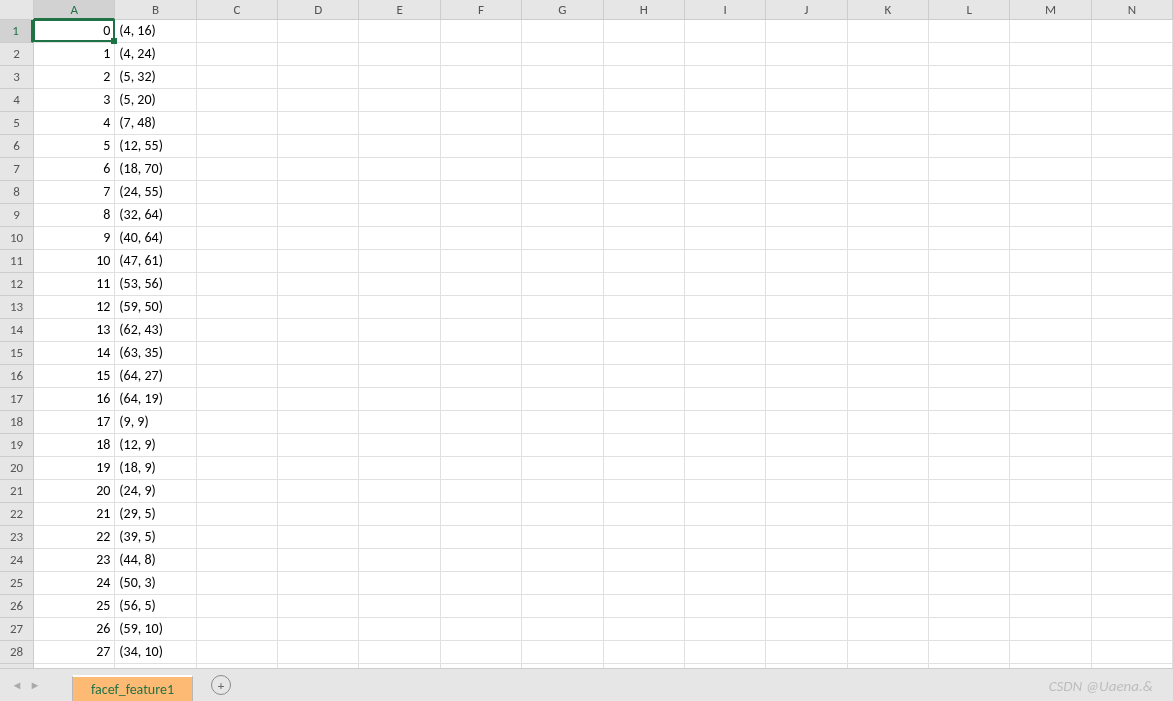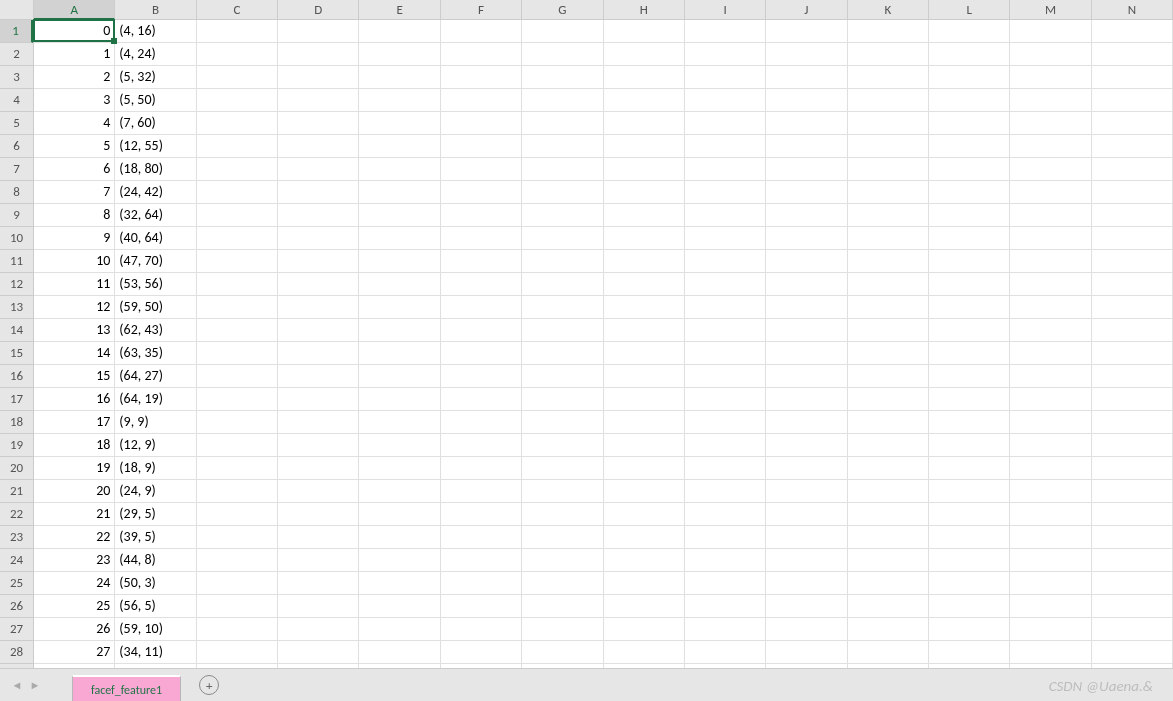--- a/index.html
+++ b/index.html
@@ -14,21 +14,21 @@
   .row-h.sel { background: #d2d2d2; border-right: 2px solid #217346; color: #217346; font-weight: 500; }
   .grid { position: absolute; top: 20px; left: 34px; right: 0; bottom: 0; }
   .g-row { display: flex; height: 23px; }
   .g-cell { width: 82px; height: 23px; border-right: 1px solid #e0e0e0; border-bottom: 1px solid #e0e0e0; padding: 0 4px; line-height: 22px; white-space: nowrap; }
   .g-cell.num { text-align: right; }
   .g-cell.txt { text-align: left; }
   .active { position: absolute; border: 2px solid #1f7245; pointer-events: none; }
   .active .handle { position: absolute; right: -4px; bottom: -4px; width: 6px; height: 6px; background: #1f7245; }
   .tab-strip { position: absolute; bottom: 0; left: 0; right: 0; height: 33px; background: #e6e6e6; border-top: 1px solid #ccc; display: flex; align-items: center; padding-left: 8px; }
   .nav-btn { width: 18px; height: 18px; display: inline-flex; align-items: center; justify-content: center; color: #aaa; font-size: 11px; }
-  .tab { background: #f9a8d4; height: 26px; line-height: 26px; padding: 0 18px; margin-left: 28px; border: 1px solid #b7b7b7; border-bottom: none; border-top: 2px solid #fff; margin-top: 5px; color: #217346; font-size: 12px; text-align: center; }
+  .tab { background: #fdba74; height: 26px; line-height: 26px; padding: 0 18px; margin-left: 28px; border: 1px solid #b7b7b7; border-bottom: none; border-top: 2px solid #fff; margin-top: 5px; color: #217346; font-size: 14px; text-align: center; }
   .add-sheet { margin-left: 18px; width: 20px; height: 20px; border: 1px solid #8a8a8a; border-radius: 50%; display: flex; align-items: center; justify-content: center; color: #666; font-size: 13px; }
   .watermark { position: absolute; right: 20px; bottom: 6px; color: #bdbdbd; font-size: 15px; font-style: italic; pointer-events: none; text-align: center; }
 </style>
 </head>
 <body>
 
 <div class="sheet-area">
   <div class="corner"></div>
   <div class="col-headers" id="col-headers">
       <div class="col-h sel">A</div>
@@ -121,37 +121,37 @@
         <div class="g-cell txt"></div>
         <div class="g-cell txt"></div>
         <div class="g-cell txt"></div>
         <div class="g-cell txt"></div>
         <div class="g-cell txt"></div>
         <div class="g-cell txt"></div>
         <div class="g-cell txt"></div>
       </div>
       <div class="g-row">
         <div class="g-cell num">3</div>
-        <div class="g-cell txt">(5, 50)</div>
+        <div class="g-cell txt">(5, 20)</div>
         <div class="g-cell txt"></div>
         <div class="g-cell txt"></div>
         <div class="g-cell txt"></div>
         <div class="g-cell txt"></div>
         <div class="g-cell txt"></div>
         <div class="g-cell txt"></div>
         <div class="g-cell txt"></div>
         <div class="g-cell txt"></div>
         <div class="g-cell txt"></div>
         <div class="g-cell txt"></div>
         <div class="g-cell txt"></div>
         <div class="g-cell txt"></div>
       </div>
       <div class="g-row">
         <div class="g-cell num">4</div>
-        <div class="g-cell txt">(7, 60)</div>
+        <div class="g-cell txt">(7, 48)</div>
         <div class="g-cell txt"></div>
         <div class="g-cell txt"></div>
         <div class="g-cell txt"></div>
         <div class="g-cell txt"></div>
         <div class="g-cell txt"></div>
         <div class="g-cell txt"></div>
         <div class="g-cell txt"></div>
         <div class="g-cell txt"></div>
         <div class="g-cell txt"></div>
         <div class="g-cell txt"></div>
@@ -169,37 +169,37 @@
         <div class="g-cell txt"></div>
         <div class="g-cell txt"></div>
         <div class="g-cell txt"></div>
         <div class="g-cell txt"></div>
         <div class="g-cell txt"></div>
         <div class="g-cell txt"></div>
         <div class="g-cell txt"></div>
       </div>
       <div class="g-row">
         <div class="g-cell num">6</div>
-        <div class="g-cell txt">(18, 80)</div>
+        <div class="g-cell txt">(18, 70)</div>
         <div class="g-cell txt"></div>
         <div class="g-cell txt"></div>
         <div class="g-cell txt"></div>
         <div class="g-cell txt"></div>
         <div class="g-cell txt"></div>
         <div class="g-cell txt"></div>
         <div class="g-cell txt"></div>
         <div class="g-cell txt"></div>
         <div class="g-cell txt"></div>
         <div class="g-cell txt"></div>
         <div class="g-cell txt"></div>
         <div class="g-cell txt"></div>
       </div>
       <div class="g-row">
         <div class="g-cell num">7</div>
-        <div class="g-cell txt">(24, 42)</div>
+        <div class="g-cell txt">(24, 55)</div>
         <div class="g-cell txt"></div>
         <div class="g-cell txt"></div>
         <div class="g-cell txt"></div>
         <div class="g-cell txt"></div>
         <div class="g-cell txt"></div>
         <div class="g-cell txt"></div>
         <div class="g-cell txt"></div>
         <div class="g-cell txt"></div>
         <div class="g-cell txt"></div>
         <div class="g-cell txt"></div>
@@ -233,21 +233,21 @@
         <div class="g-cell txt"></div>
         <div class="g-cell txt"></div>
         <div class="g-cell txt"></div>
         <div class="g-cell txt"></div>
         <div class="g-cell txt"></div>
         <div class="g-cell txt"></div>
         <div class="g-cell txt"></div>
       </div>
       <div class="g-row">
         <div class="g-cell num">10</div>
-        <div class="g-cell txt">(47, 70)</div>
+        <div class="g-cell txt">(47, 61)</div>
         <div class="g-cell txt"></div>
         <div class="g-cell txt"></div>
         <div class="g-cell txt"></div>
         <div class="g-cell txt"></div>
         <div class="g-cell txt"></div>
         <div class="g-cell txt"></div>
         <div class="g-cell txt"></div>
         <div class="g-cell txt"></div>
         <div class="g-cell txt"></div>
         <div class="g-cell txt"></div>
@@ -505,21 +505,21 @@
         <div class="g-cell txt"></div>
         <div class="g-cell txt"></div>
         <div class="g-cell txt"></div>
         <div class="g-cell txt"></div>
         <div class="g-cell txt"></div>
         <div class="g-cell txt"></div>
         <div class="g-cell txt"></div>
       </div>
       <div class="g-row">
         <div class="g-cell num">27</div>
-        <div class="g-cell txt">(34, 11)</div>
+        <div class="g-cell txt">(34, 10)</div>
         <div class="g-cell txt"></div>
         <div class="g-cell txt"></div>
         <div class="g-cell txt"></div>
         <div class="g-cell txt"></div>
         <div class="g-cell txt"></div>
         <div class="g-cell txt"></div>
         <div class="g-cell txt"></div>
         <div class="g-cell txt"></div>
         <div class="g-cell txt"></div>
         <div class="g-cell txt"></div>

